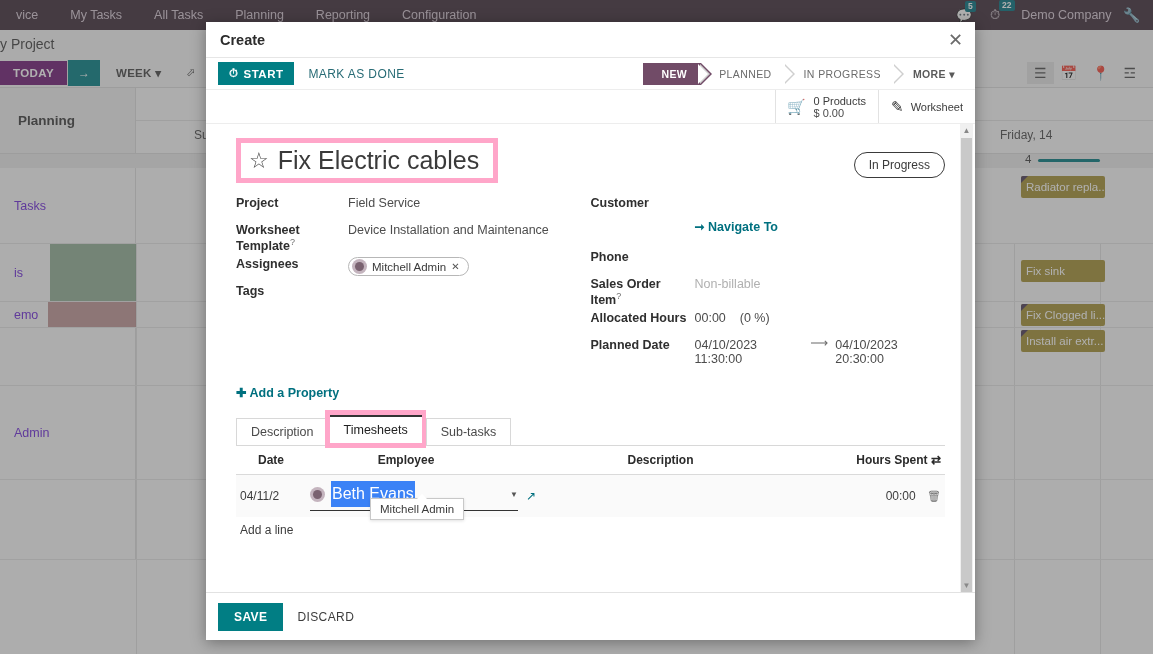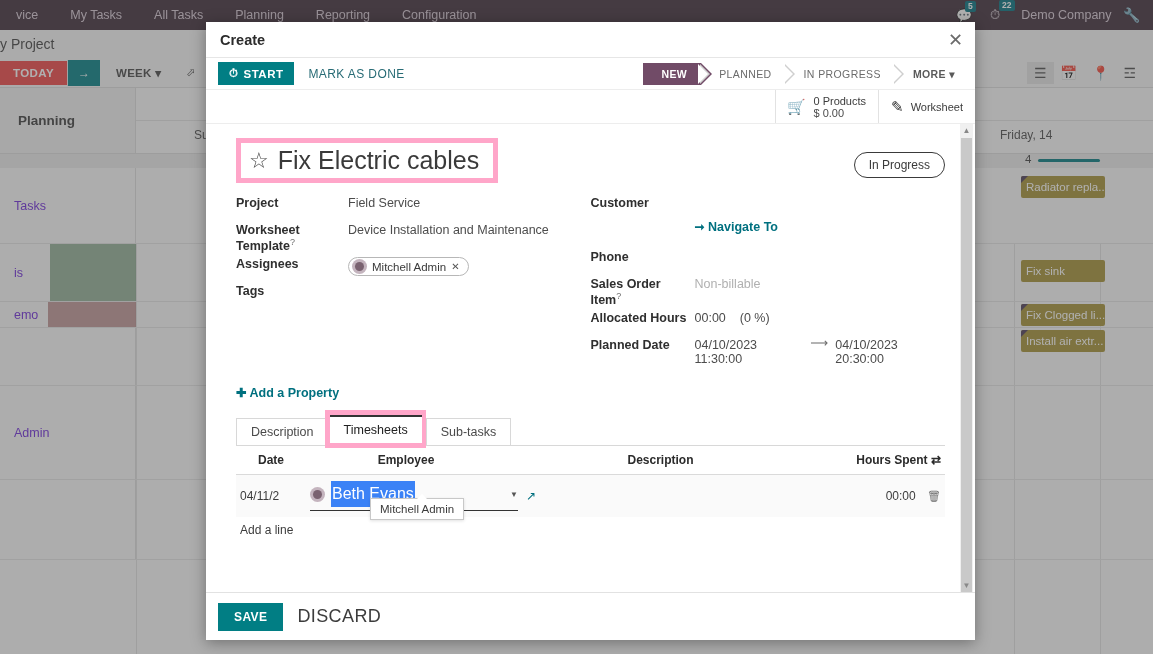--- a/index.html
+++ b/index.html
@@ -36,21 +36,21 @@
     display: flex; align-items: center; padding-left: 0;
   }
   .bread span { padding-left: 0; }
 
   .ctrlbar {
     position: absolute; left: 0; top: 58px; width: 1153px; height: 30px;
     background: #f6f6f6; display: flex; align-items: center;
     border-bottom: 1px solid #dcdcdc;
   }
   .btn-today {
-    background: #ef4444; color: #fff; font-size: 11.5px; font-weight: bold;
+    background: #701a75; color: #fff; font-size: 11.5px; font-weight: bold;
     padding: 6px 13px; letter-spacing: .4px;
   }
   .btn-arrow {
     background: #017e84; color: #fff; font-size: 12px;
     padding: 6px 10px; border-left: 1px solid #e8e8e8;
   }
   .btn-week { font-size: 11.5px; color: #444; padding: 0 16px; font-weight: bold; letter-spacing:.3px;}
   .ico-exp { color: #444; font-size: 11px; padding: 0 9px; }
   .ctrl-right { margin-left: auto; display: flex; align-items: center; padding-right: 10px; }
   .viewico { font-size: 14px; color: #4a4a4a; padding: 3px 7px; }
@@ -240,21 +240,21 @@
   .mscroll .thumb { position: absolute; left: 1px; top: 14px; width: 11px; height: 455px; background: #c9c9c9; }
 
   .modal-foot {
     height: 48px; border-top: 1px solid #e2e2e2; display: flex; align-items: center;
     padding-left: 12px; gap: 2px;
   }
   .btn-save {
     background: #017e84; color: #fff; font-size: 12px; font-weight: bold;
     padding: 7px 16px; letter-spacing: .4px;
   }
-  .btn-discard { color: #3c3c3c; font-size: 18px; padding: 0 12px; letter-spacing: .4px; }
+  .btn-discard { color: #3c3c3c; font-size: 12px; padding: 0 12px; letter-spacing: .4px; }
 </style>
 </head>
 <body>
 
 <div class="screen">
 
   <div class="bg-app">
 
     <div class="topbar">
       <div class="nav-item">vice</div>

